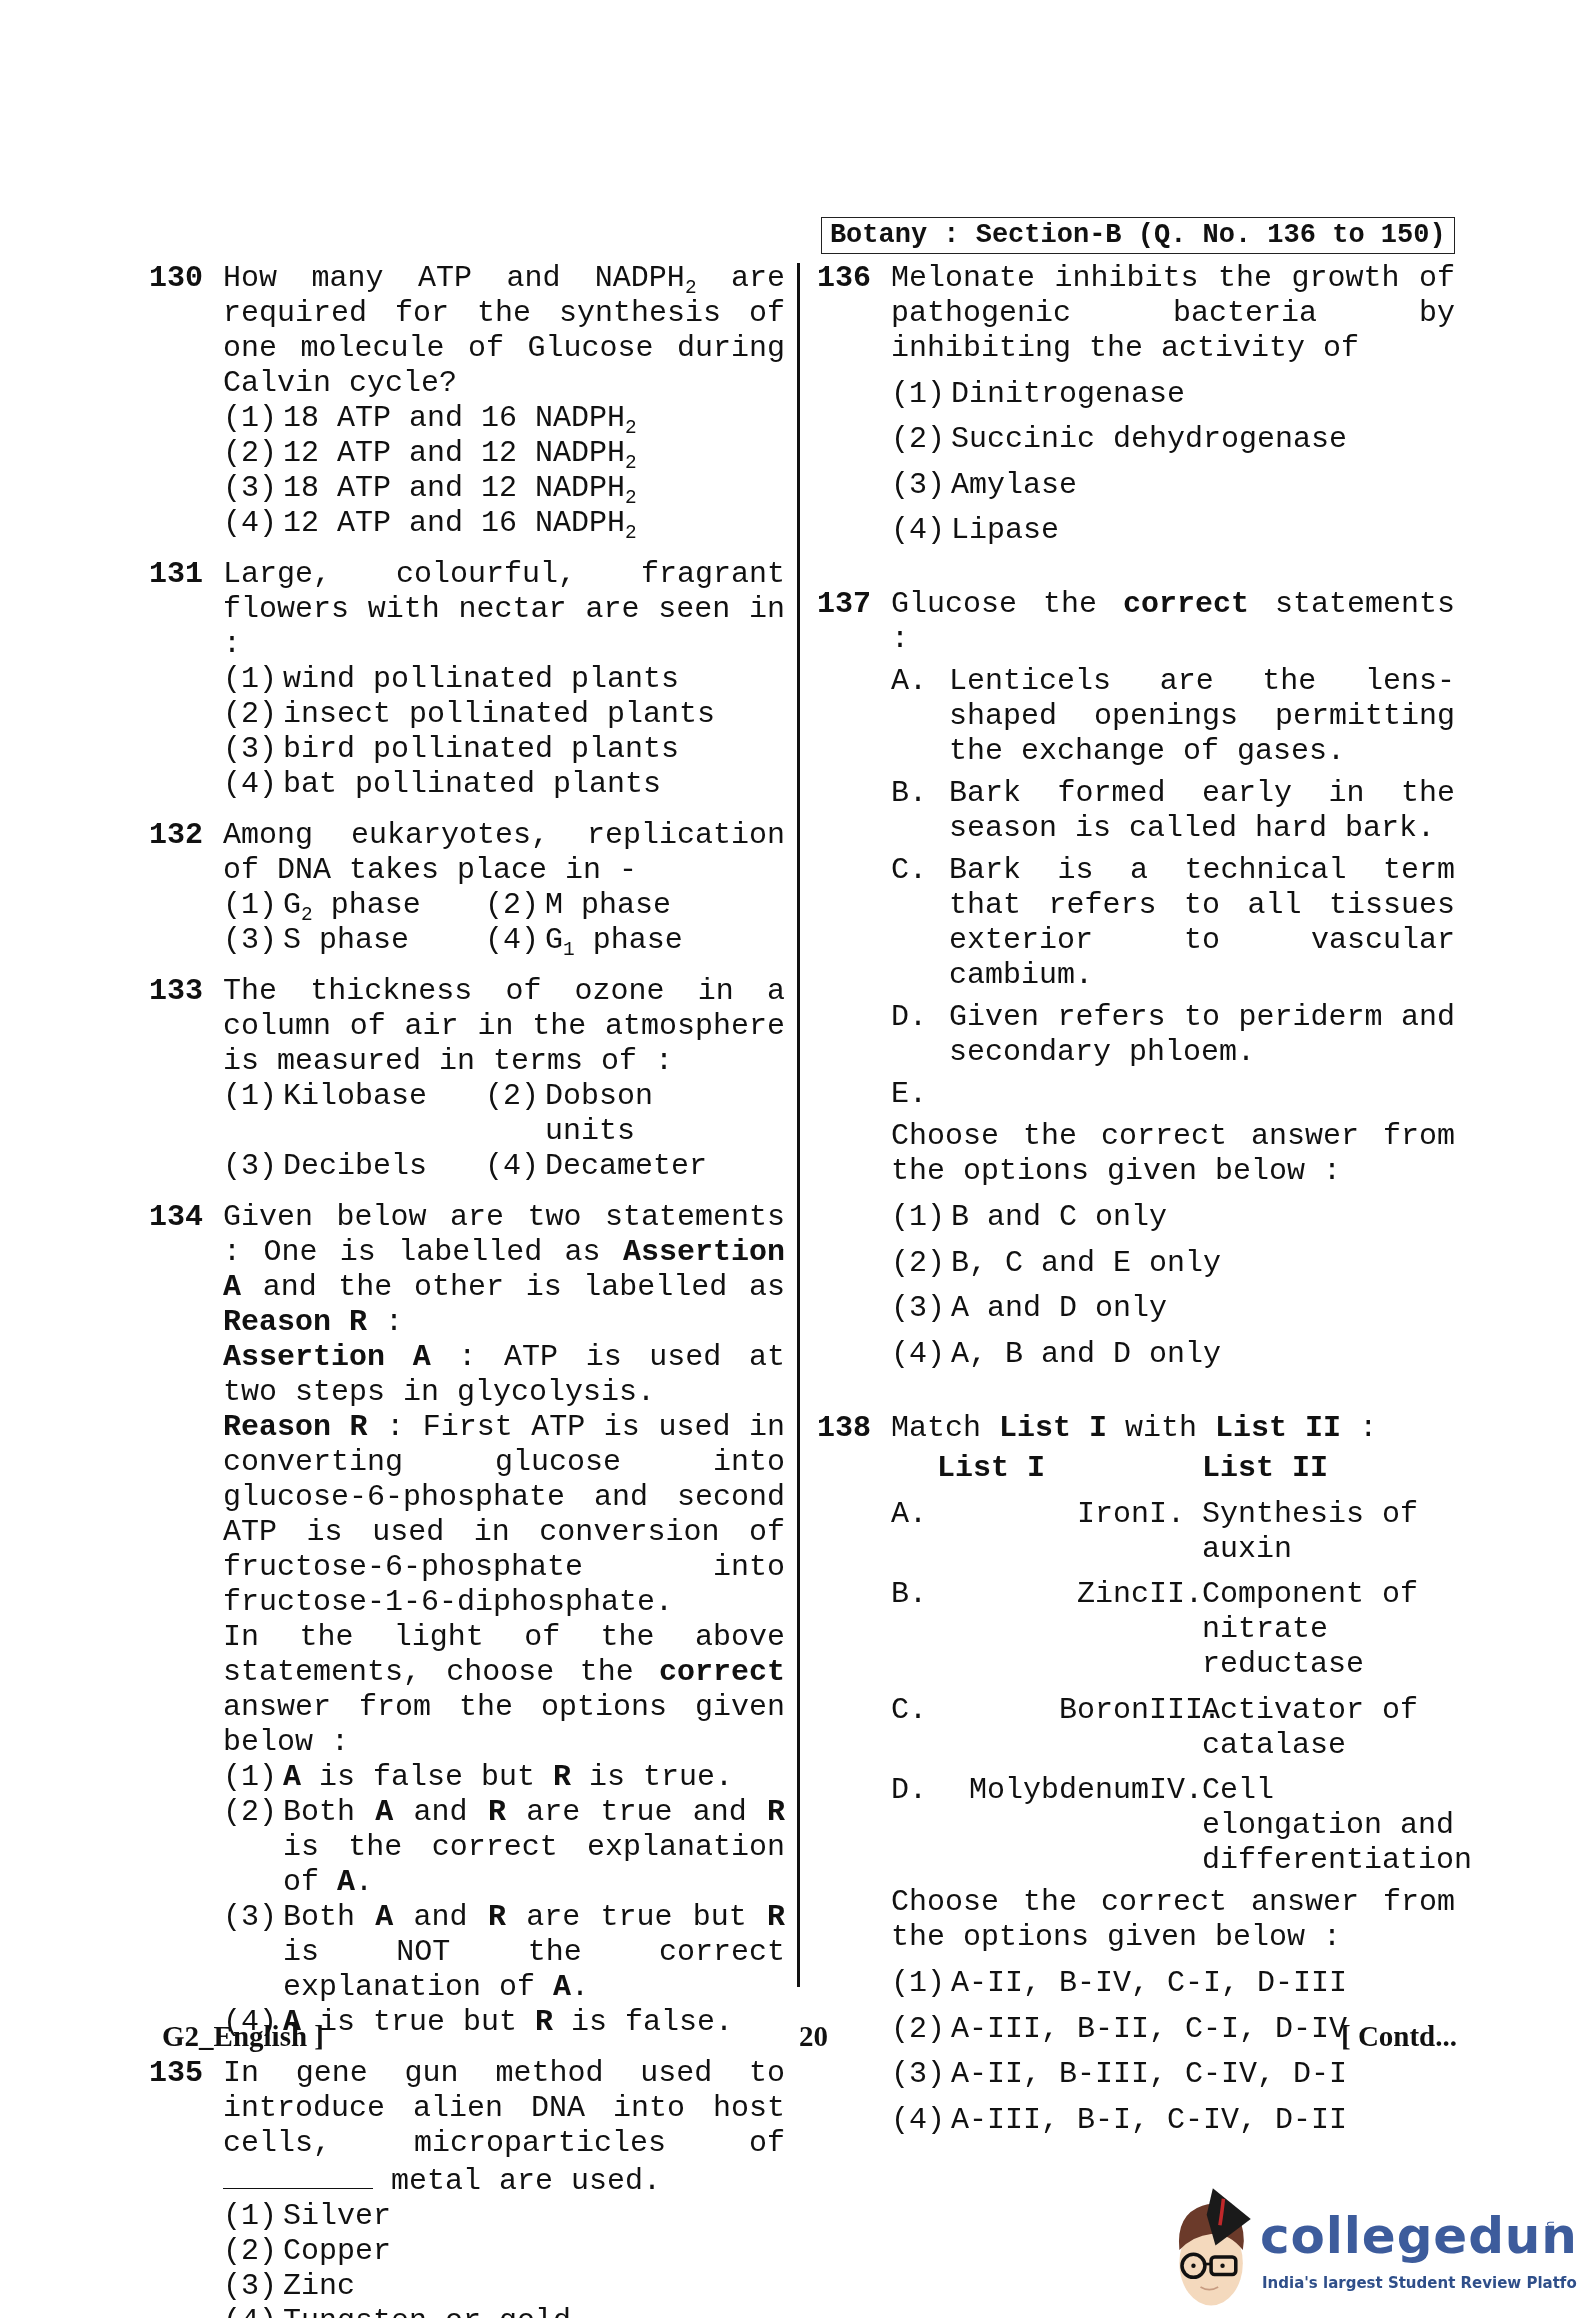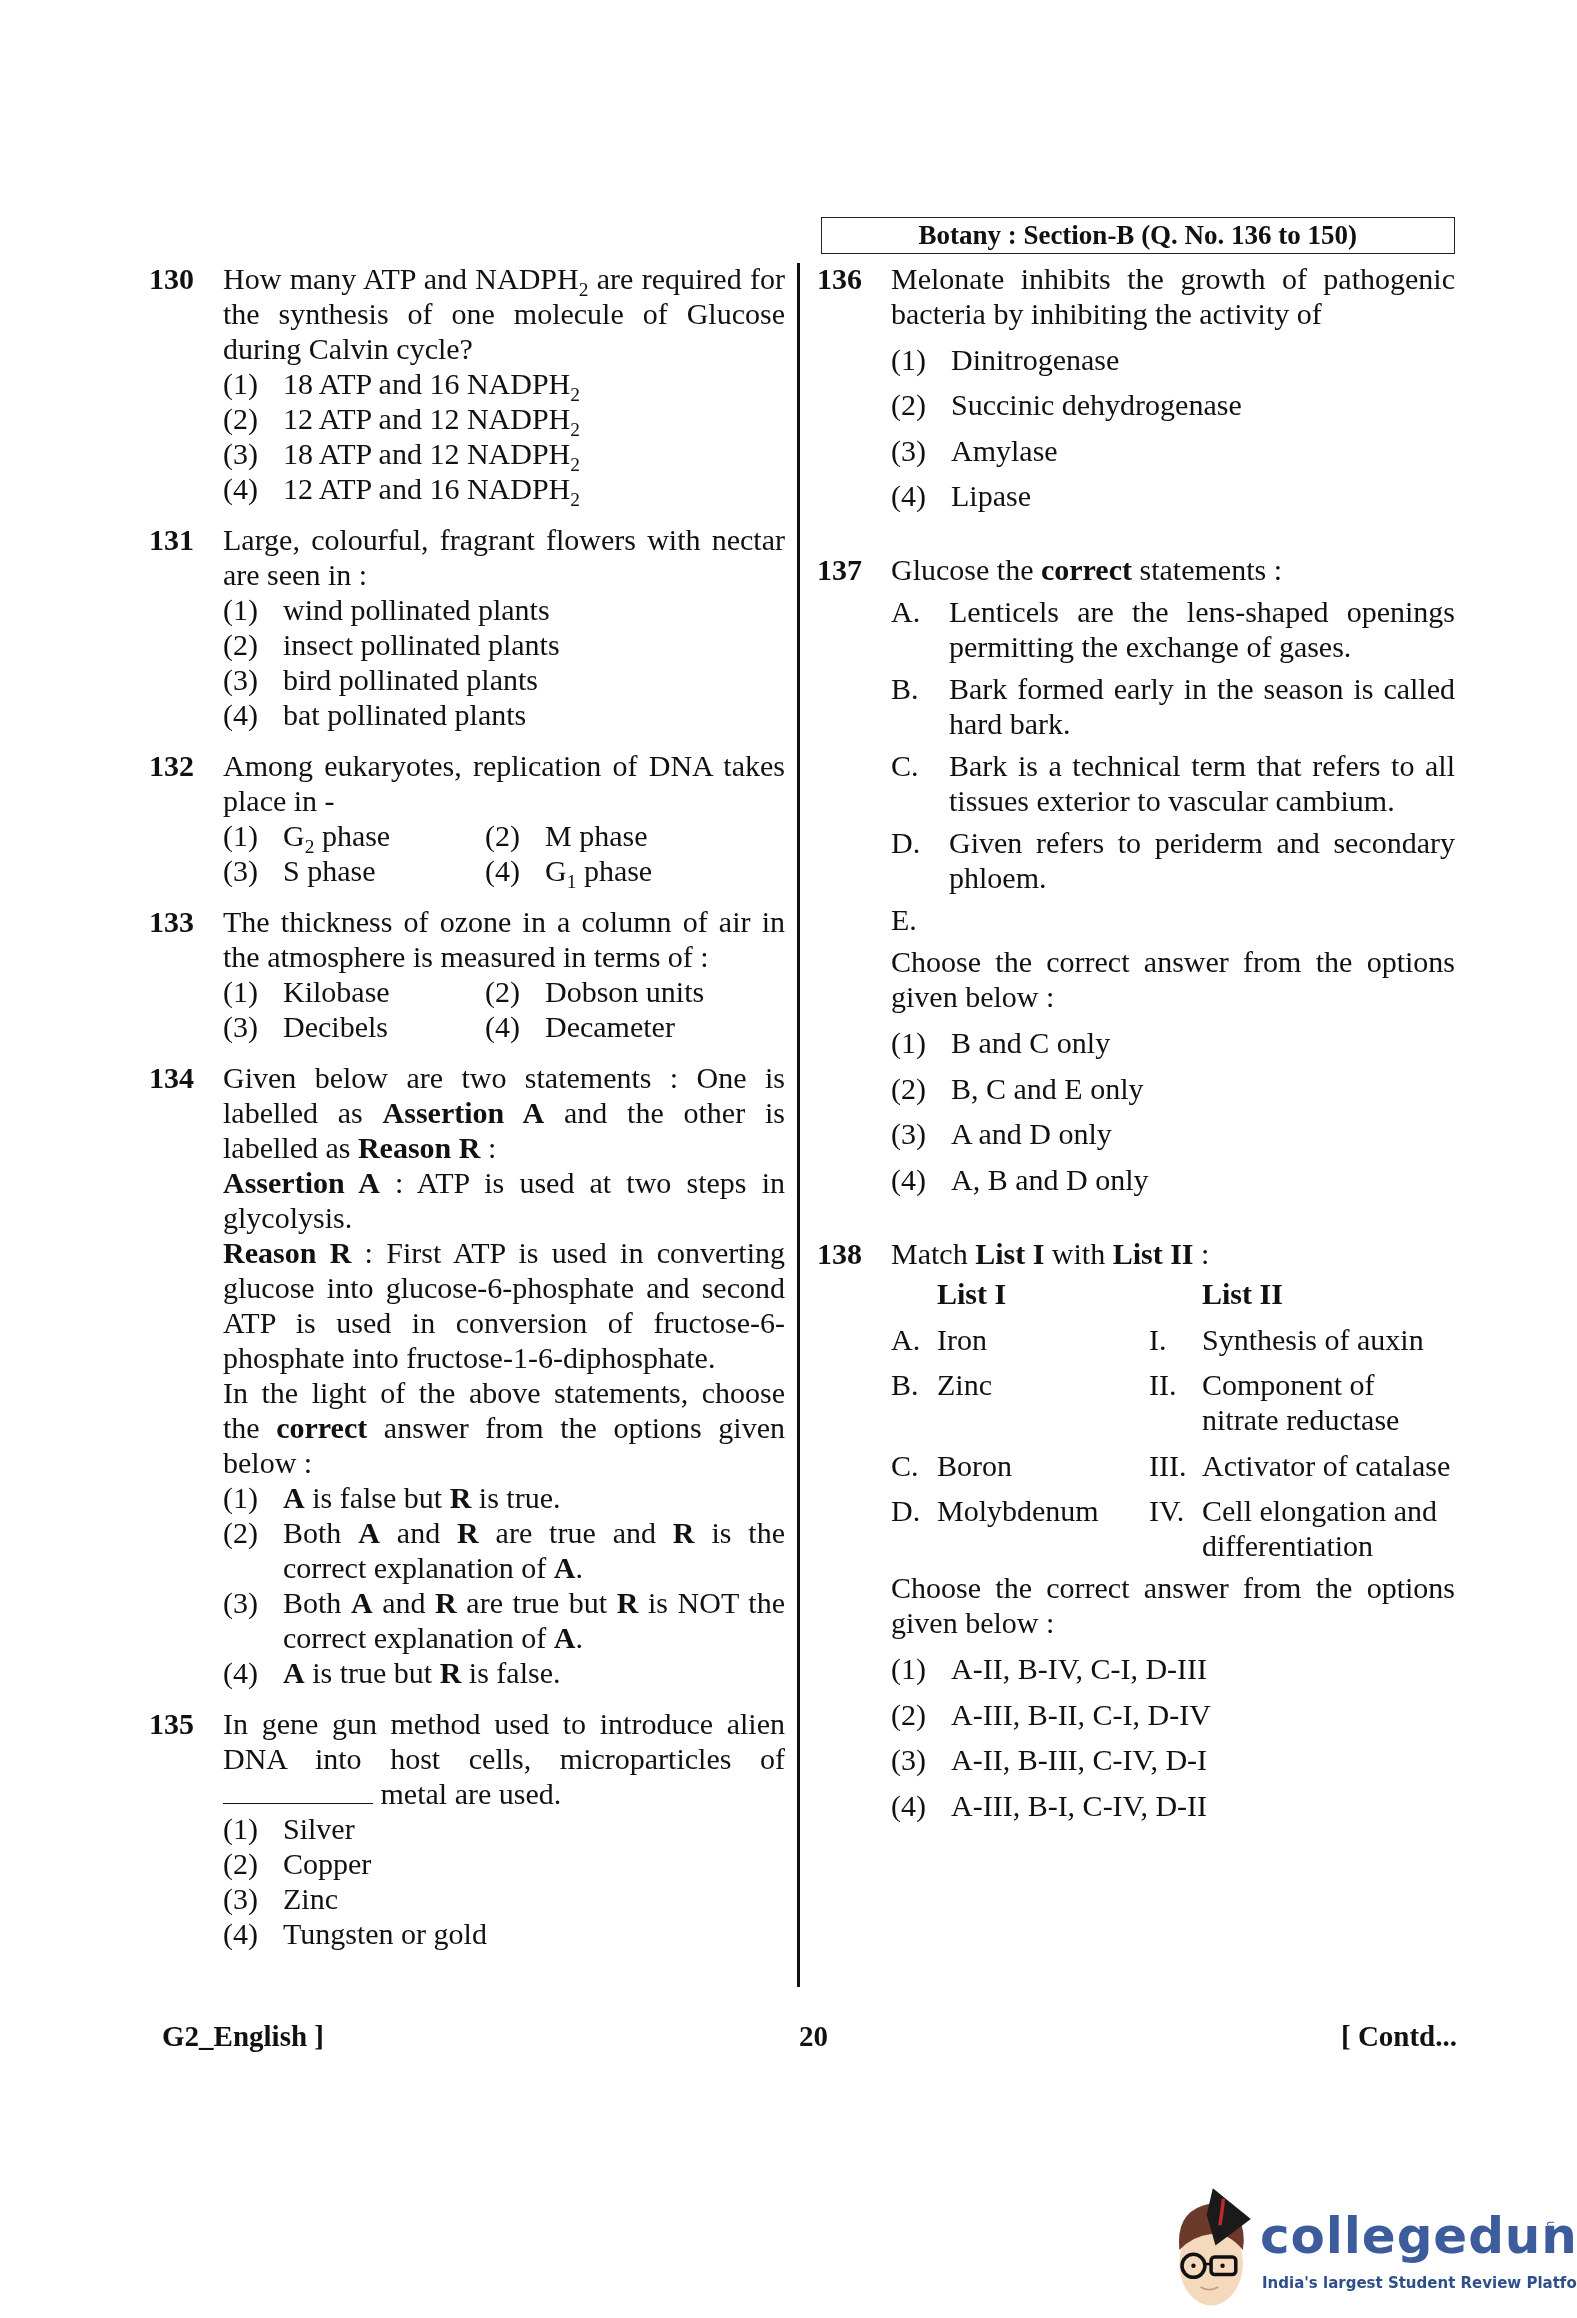--- a/index.html
+++ b/index.html
@@ -1,19 +1,19 @@
 <!DOCTYPE html>
 <html style="font-size:14px"><head>
 <meta charset="utf-8">
 <style>
   html, body { margin: 0; padding: 0; background: #ffffff; }
   body { width: 1578px; height: 2319px; position: relative; overflow: hidden;
          font-family: "Liberation Serif", "DejaVu Serif", serif; color: #111; }
   .page { position: absolute; left: 0; top: 0; width: 1578px; height: 2319px; }
-  .col { position: absolute; font-size: 30px; line-height: 35px; }
+  .col { position: absolute; font-size: 30px; line-height: 35px; font-family: Liberation Mono, monospace; }
   .col.left { left: 149px; top: 261px; width: 636px; }
   .col.right { left: 817px; top: 217px; width: 638px; }
   .divider { position: absolute; left: 797px; top: 263px; width: 2.7px; height: 1724px; background: #111; }
   .section-box { border: 1.8px solid #222; height: 35px; line-height: 35px; text-align: center;
                  font-weight: bold; font-size: 27px; margin-left: 3.5px; margin-bottom: 7px; }
   .q { position: relative; padding-left: 74px; margin-bottom: 16px; }
   .qnum { position: absolute; left: 0; top: 0; font-weight: bold; text-align: center; }
   .qtext { text-align: justify; }
   .opt { display: flex; }
   .opt .lbl { width: 60px; flex: none; }
@@ -22,21 +22,21 @@
   .opt2 .cell .lbl { width: 60px; flex: none; }
   .r .opt { margin-top: 10.6px; }
   .stmt { display: flex; margin-top: 7px; text-align: justify; }
   .stmt .lbl { width: 58px; flex: none; }
   .b { font-weight: bold; }
   sub { font-size: 19.4px; vertical-align: -7px; line-height: 0; }
   .blank { display: inline-block; width: 150px; border-bottom: 1.8px solid #111; height: 26.5px; vertical-align: baseline; }
   .match-head { display: flex; font-weight: bold; margin-top: 5.3px; }
   .match-row { display: flex; margin-top: 10.6px; }
   .match-row .l-lbl { width: 46px; flex: none; }
-  .match-row .l-txt { width: 212px; flex: none; }
+  .match-row .l-txt { width: 212px; flex: none; text-align: right; }
   .match-row .r-lbl { width: 53px; flex: none; }
   .match-row .r-txt { flex: 1; }
   .footer { position: absolute; top: 2020px; left: 149px; width: 1308px; font-weight: bold; font-size: 29px; }
   .footer .fl { position: absolute; left: 13px; }
   .footer .fc { position: absolute; left: 650px; text-align: center; }
   .footer .fr { position: absolute; right: 0; }
   .logo { position: absolute; left: 1167px; top: 2179px; width: 398px; height: 133px; }
   .logo .brand { position: absolute; left: 93px; top: 28px; font-family: "DejaVu Sans", sans-serif;
                  font-size: 50px; color: #3d5c9c; font-weight: bold; letter-spacing: 0.9px; }
   .logo .dotcom { position: absolute; left: 369px; top: 49px; font-family: "DejaVu Sans", sans-serif;

